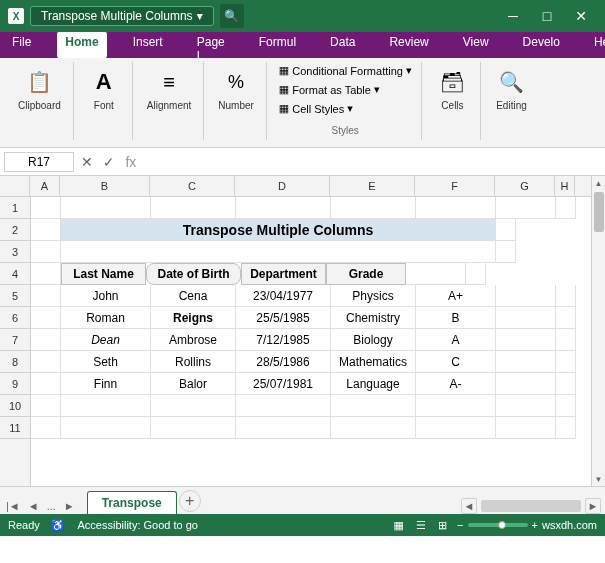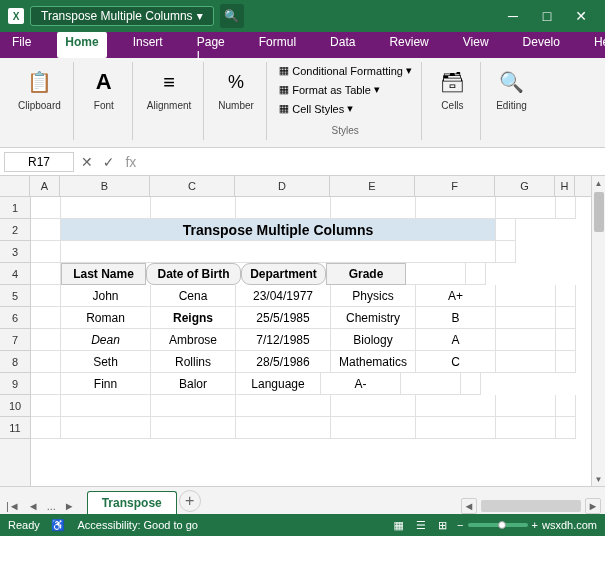--- a/index.html
+++ b/index.html
@@ -387,21 +387,21 @@
         <div class="grid-row">
           <div class="grid-cell" style="width:30px;"></div>
           <div class="grid-cell" style="width:435px;"></div>
           <div class="grid-cell" style="width:20px;"></div>
         </div>
 
         <div class="grid-row">
           <div class="grid-cell" style="width:30px;"></div>
           <div class="grid-cell header-cell" style="width:85px;">Last Name</div>
           <div class="grid-cell header-cell" style="width:95px;border-radius:8px;">Date of Birth</div>
-          <div class="grid-cell header-cell" style="width:85px;border-radius:9px;">Department</div>
+          <div class="grid-cell header-cell" style="width:85px;">Department</div>
           <div class="grid-cell header-cell" style="width:80px;">Grade</div>
           <div class="grid-cell" style="width:60px;"></div>
           <div class="grid-cell" style="width:20px;"></div>
         </div>
 
         <div class="grid-row">
           <div class="grid-cell" style="width:30px;"></div>
           <div class="grid-cell center" style="width:90px;">John</div>
           <div class="grid-cell center" style="width:85px;">Cena</div>
           <div class="grid-cell center" style="width:95px;">23/04/1977</div>
@@ -441,20 +441,21 @@
           <div class="grid-cell center" style="width:85px;">Mathematics</div>
           <div class="grid-cell center" style="width:80px;">C</div>
           <div class="grid-cell" style="width:60px;"></div>
           <div class="grid-cell" style="width:20px;"></div>
         </div>
 
         <div class="grid-row">
           <div class="grid-cell" style="width:30px;"></div>
           <div class="grid-cell center" style="width:90px;">Finn</div>
           <div class="grid-cell center" style="width:85px;">Balor</div>
+          <div class="grid-cell center" style="width:95px;">25/07/1981</div>
           <div class="grid-cell center" style="width:85px;">Language</div>
           <div class="grid-cell center" style="width:80px;">A-</div>
           <div class="grid-cell" style="width:60px;"></div>
           <div class="grid-cell" style="width:20px;"></div>
         </div>
 
         <div class="grid-row">
           <div class="grid-cell" style="width:30px;"></div>
           <div class="grid-cell" style="width:90px;"></div>
           <div class="grid-cell" style="width:85px;"></div>

